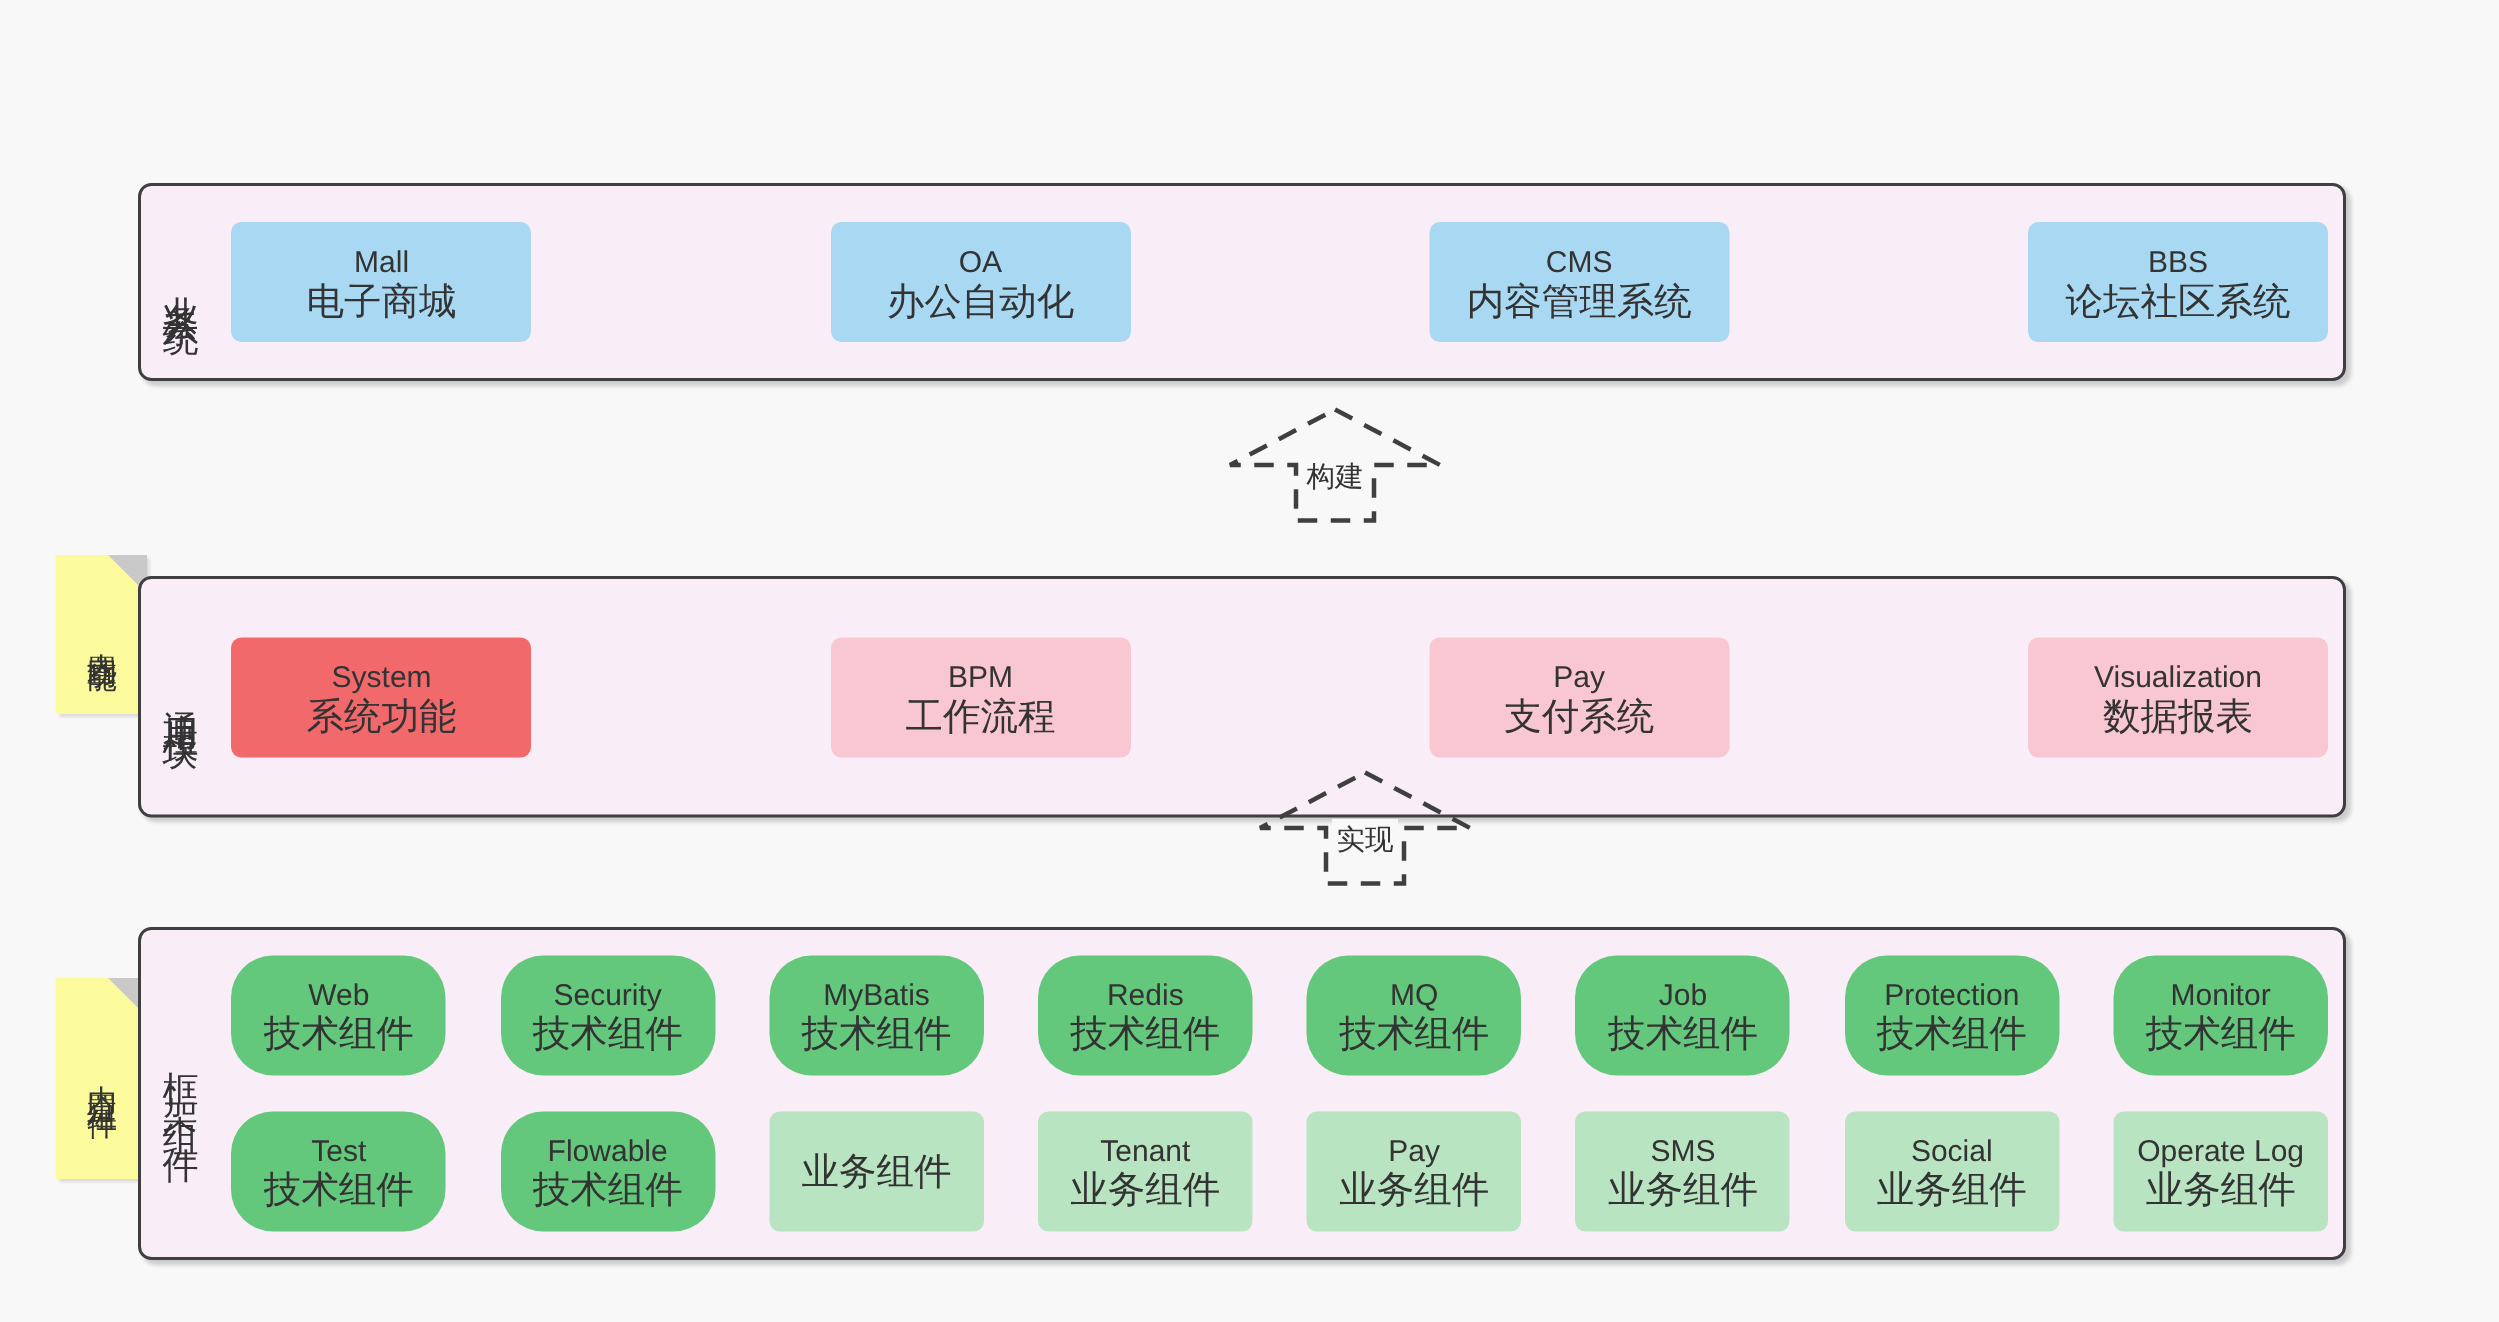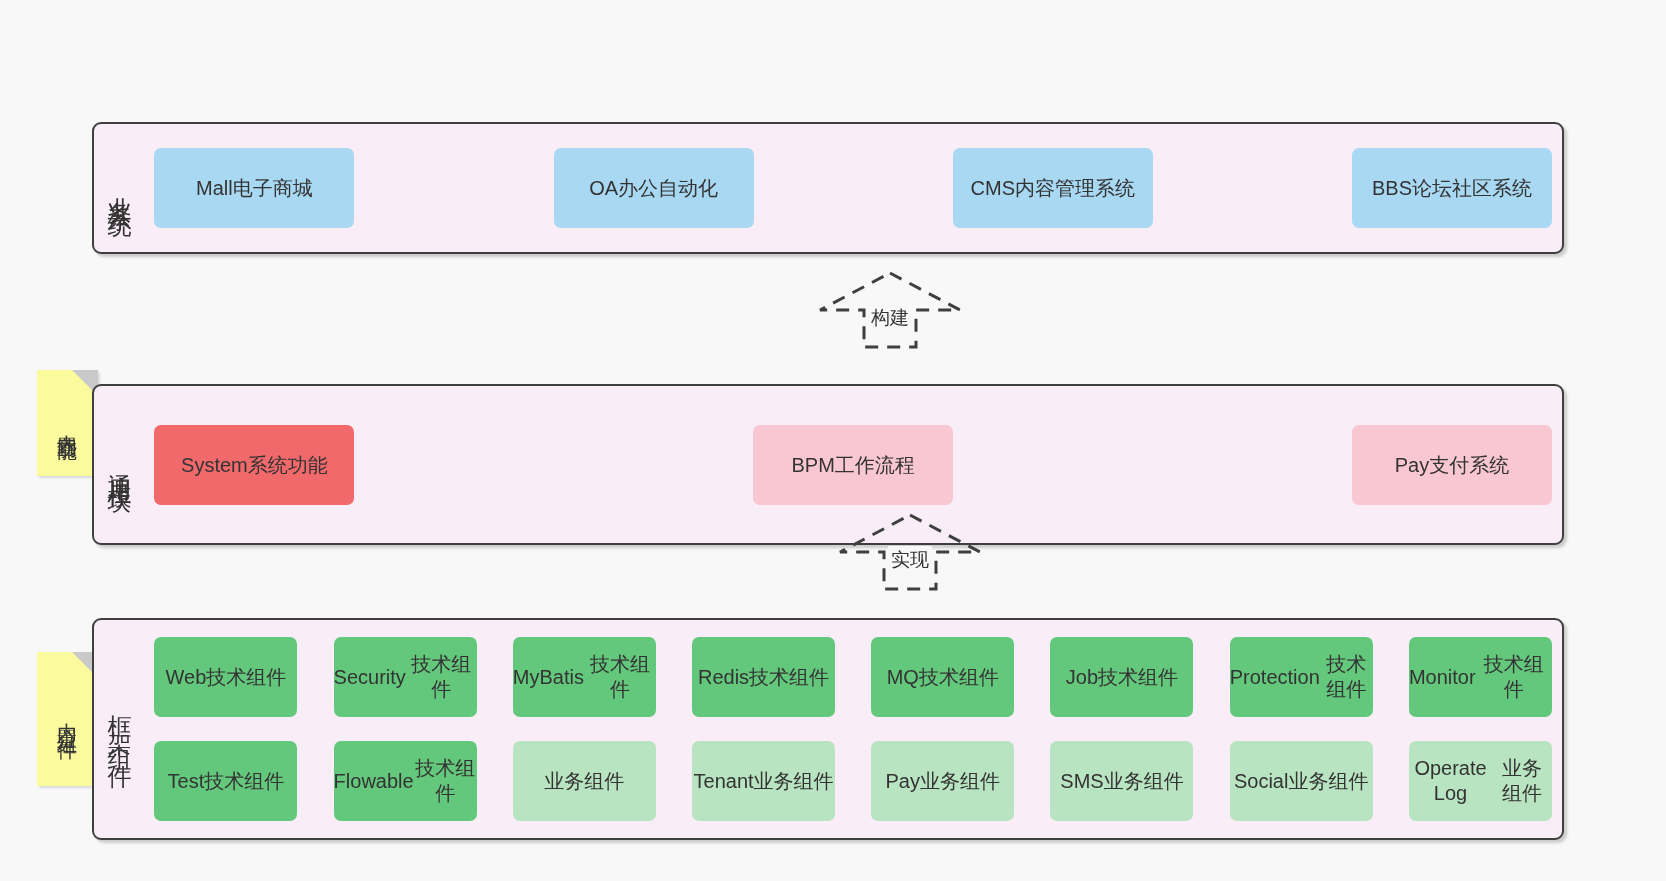--- a/index.html
+++ b/index.html
@@ -28,29 +28,29 @@
     align-self:center;white-space:nowrap;
   }
   .layer-label.spread{letter-spacing:17px;}
   .layer-body{flex:1;display:flex;align-items:center;justify-content:space-between;
     margin:0 10px 0 22px;}
   .layer-body.cols{flex-direction:column;align-items:stretch;justify-content:center;gap:24px;}
   .row{display:flex;justify-content:space-between;}
   
   .box{
     width:200px;height:80px;border-radius:7px;
-    display:flex;flex-direction:row;align-items:center;justify-content:center;
+    display:flex;flex-direction:column;align-items:center;justify-content:center;
     text-align:center;line-height:26px;font-size:20px;
   }
-  .box .zh{font-size:20px;}
+  .box .zh{font-size:25px;}
   .box.small{width:143px;line-height:25px;}
   .box.blue {background:var(--blue,#a8d8f2);}
   .box.red  {background:var(--red,#f2696c);}
   .box.pink {background:var(--pink,#f9c7d2);}
-  .box.green{background:var(--green,#63c87c);}
+  .box.green{background:var(--green,#63c87c);border-radius:28px;}
   .box.lightgreen{background:var(--lightGreen,#b9e4c1);}
   
   .sticky{
     position:absolute;left:37px;width:61px;
     background:var(--yellow,#fbfb9e);
     box-shadow:2px 2px 2px rgba(0,0,0,.12);
     display:flex;align-items:center;justify-content:center;
   }
   #sticky-functions{top:370px;height:106px;}
   #sticky-components{top:652px;height:134px;}
@@ -117,20 +117,24 @@
         <div class="zh">系统功能</div>
       </div>
       <div class="box pink">
         <div class="en">BPM</div>
         <div class="zh">工作流程</div>
       </div>
       <div class="box pink">
         <div class="en">Pay</div>
         <div class="zh">支付系统</div>
       </div>
+      <div class="box pink">
+        <div class="en">Visualization</div>
+        <div class="zh">数据报表</div>
+      </div>
     </div>
   </section>
 
   <div class="arrow" id="arrow-implement">
     <svg viewBox="0 0 146 80">
       <path d="M73 3 L143 40 L99 40 L99 77 L47 77 L47 40 L3 40 Z" fill="none" stroke="#3f3f3f" stroke-width="3" stroke-dasharray="13 9"></path>
     </svg>
     <span class="arrow-label">实现</span>
   </div>
 

